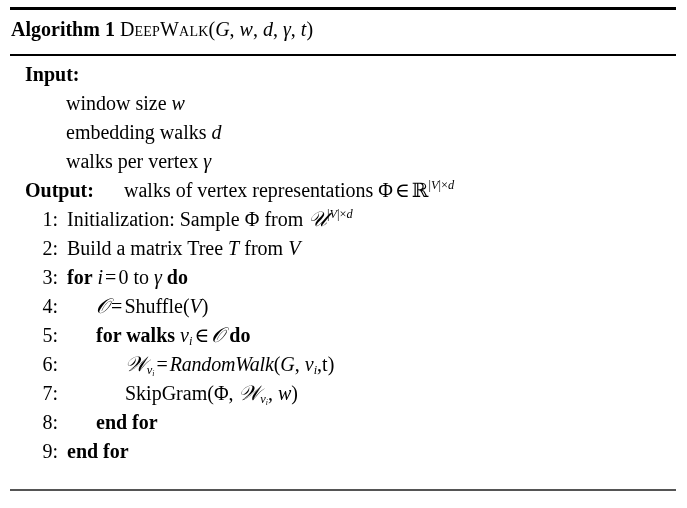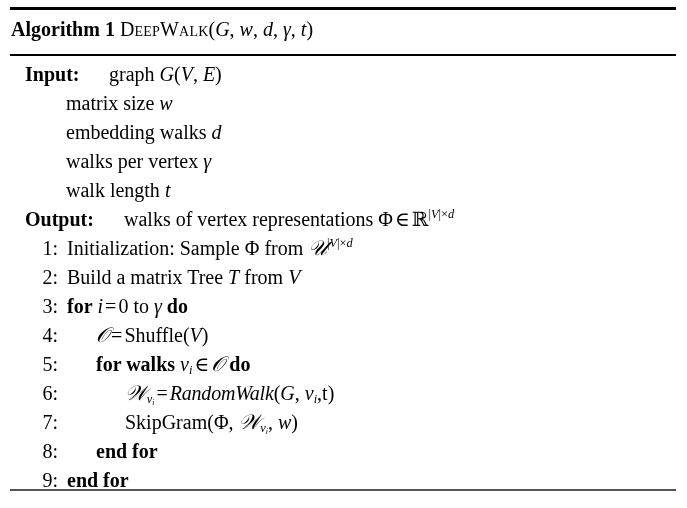--- a/index.html
+++ b/index.html
@@ -130,38 +130,34 @@
   <div class="alg-title">
     <span class="kw-bold">Algorithm 1</span><span>&nbsp;</span><span class="smallcaps">DeepWalk</span><span class="mr">(</span><span class="mi">G</span><span>,</span><span>&nbsp;</span><span class="mi">w</span><span>,</span><span>&nbsp;</span><span class="mi">d</span><span>,</span><span>&nbsp;</span><span class="mi">γ</span><span>,</span><span>&nbsp;</span><span class="mi">t</span><span class="mr">)</span>
   </div>
 
   <div class="rule rule-mid"></div>
 
   <div class="alg-body">
 
     <div class="alg-line">
       <span class="io-label">Input:</span>
-      <span class="io-text"><span class="mr">graph</span><span>&nbsp;</span><span class="mi">G</span><span class="mr">(</span><span class="mi">V</span><span>,</span><span>&nbsp;</span><span class="mi">E</span><span class="mr">)</span></span>
-    </div>
-
-    <div class="alg-line">
-      <span class="io-cont"><span class="mr">matrix size</span><span>&nbsp;</span><span class="mi">w</span></span>
+    </div>
+
+    <div class="alg-line">
+      <span class="io-cont"><span class="mr">window size</span><span>&nbsp;</span><span class="mi">w</span></span>
     </div>
 
     <div class="alg-line">
       <span class="io-cont"><span class="mr">embedding walks</span><span>&nbsp;</span><span class="mi">d</span></span>
     </div>
 
     <div class="alg-line">
       <span class="io-cont"><span class="mr">walks per vertex</span><span>&nbsp;</span><span class="mi">γ</span></span>
     </div>
 
-    <div class="alg-line">
-      <span class="io-cont"><span class="mr">walk length</span><span>&nbsp;</span><span class="mi">t</span></span>
-    </div>
 
     <div class="alg-line">
       <span class="io-label">Output:</span>
       <span class="io-text out"><span class="mr">walks of vertex representations</span><span>&nbsp;</span><span class="mr">Φ</span><span class="op">∈</span><span class="bb">ℝ</span><sup><span>|</span><span class="mi">V</span><span>|</span><span>×</span><span class="mi">d</span></sup></span>
     </div>
 
     <div class="alg-line">
       <span class="lineno">1:</span>
       <span class="linebody"><span class="mr">Initialization:</span><span>&nbsp;</span><span class="mr">Sample</span><span>&nbsp;</span><span class="mr">Φ</span><span>&nbsp;</span><span class="mr">from</span><span>&nbsp;</span><span class="cal">𝒰</span><sup><span>|</span><span class="mi">V</span><span>|</span><span>×</span><span class="mi">d</span></sup></span>
     </div>

